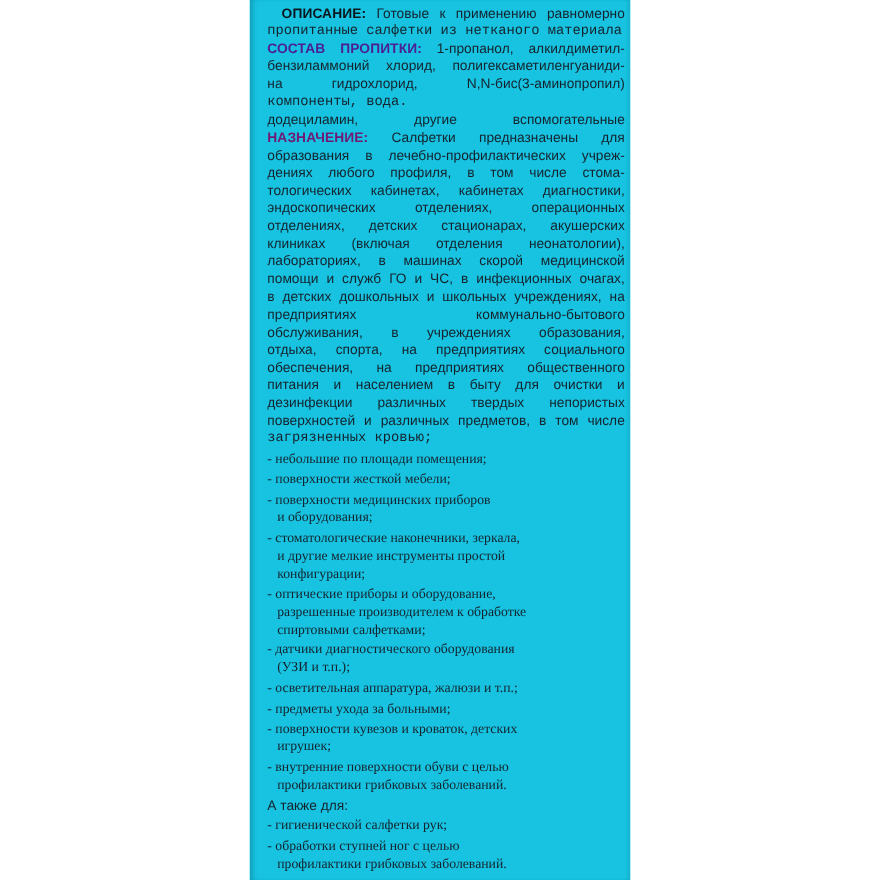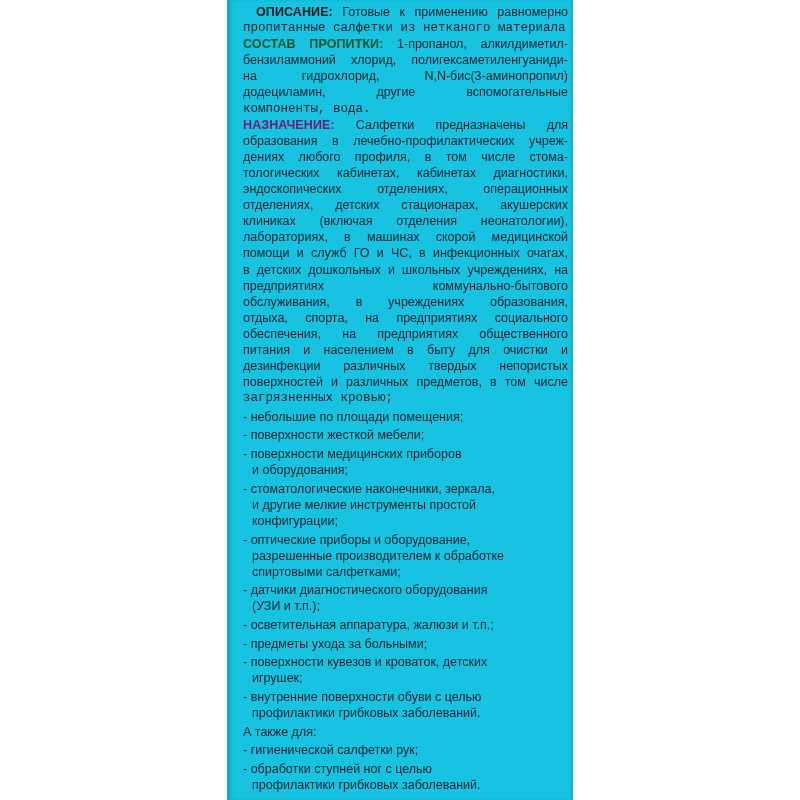--- a/index.html
+++ b/index.html
@@ -50,42 +50,43 @@
     color: #0b161d;
     letter-spacing: 0.1px;
   }
   .bullet-item {
     line-height: 16.1px;
     white-space: pre-line;
     padding-left: 9px;
     text-indent: -9px;
     margin-top: 2.5px;
     text-align: left;
+    font-family: Liberation Serif, serif;
   }
   .also-intro {
     line-height: 16.1px;
     margin-top: 2.5px;
     text-align: left;
   }
 </style>
 </head>
 <body>
 
 <div class="label-panel" style="background: rgb(23, 195, 224); padding-left: 16px;">
   <div class="label-content" style="color: rgb(21, 35, 46);">
       <div class="section-paragraph">
         <div class="tline indent"><span class="sec-title" style="color: rgb(11, 22, 29);">ОПИСАНИЕ:</span> Готовые к применению равномерно</div>
         <div class="tline lastline">пропитанные салфетки из нетканого материала.</div>
       </div>
       <div class="section-paragraph">
-        <div class="tline"><span class="sec-title" style="color: #14532d;">СОСТАВ ПРОПИТКИ:</span> 1-пропанол, алкилдиметил-</div>
+        <div class="tline"><span class="sec-title" style="color: #4c1d95;">СОСТАВ ПРОПИТКИ:</span> 1-пропанол, алкилдиметил-</div>
         <div class="tline">бензиламмоний хлорид, полигексаметиленгуаниди-</div>
         <div class="tline">на гидрохлорид, N,N-бис(3-аминопропил)</div>
+        <div class="tline lastline">компоненты, вода.</div>
         <div class="tline">додециламин, другие вспомогательные</div>
-        <div class="tline lastline">компоненты, вода.</div>
       </div>
       <div class="section-paragraph">
         <div class="tline"><span class="sec-title" style="color: #701a75;">НАЗНАЧЕНИЕ:</span> Салфетки предназначены для</div>
         <div class="tline">образования в лечебно-профилактических учреж-</div>
         <div class="tline">дениях любого профиля, в том числе стома-</div>
         <div class="tline">тологических кабинетах, кабинетах диагностики,</div>
         <div class="tline">эндоскопических отделениях, операционных</div>
         <div class="tline">отделениях, детских стационарах, акушерских</div>
         <div class="tline">клиниках (включая отделения неонатологии),</div>
         <div class="tline">лабораториях, в машинах скорой медицинской</div>

